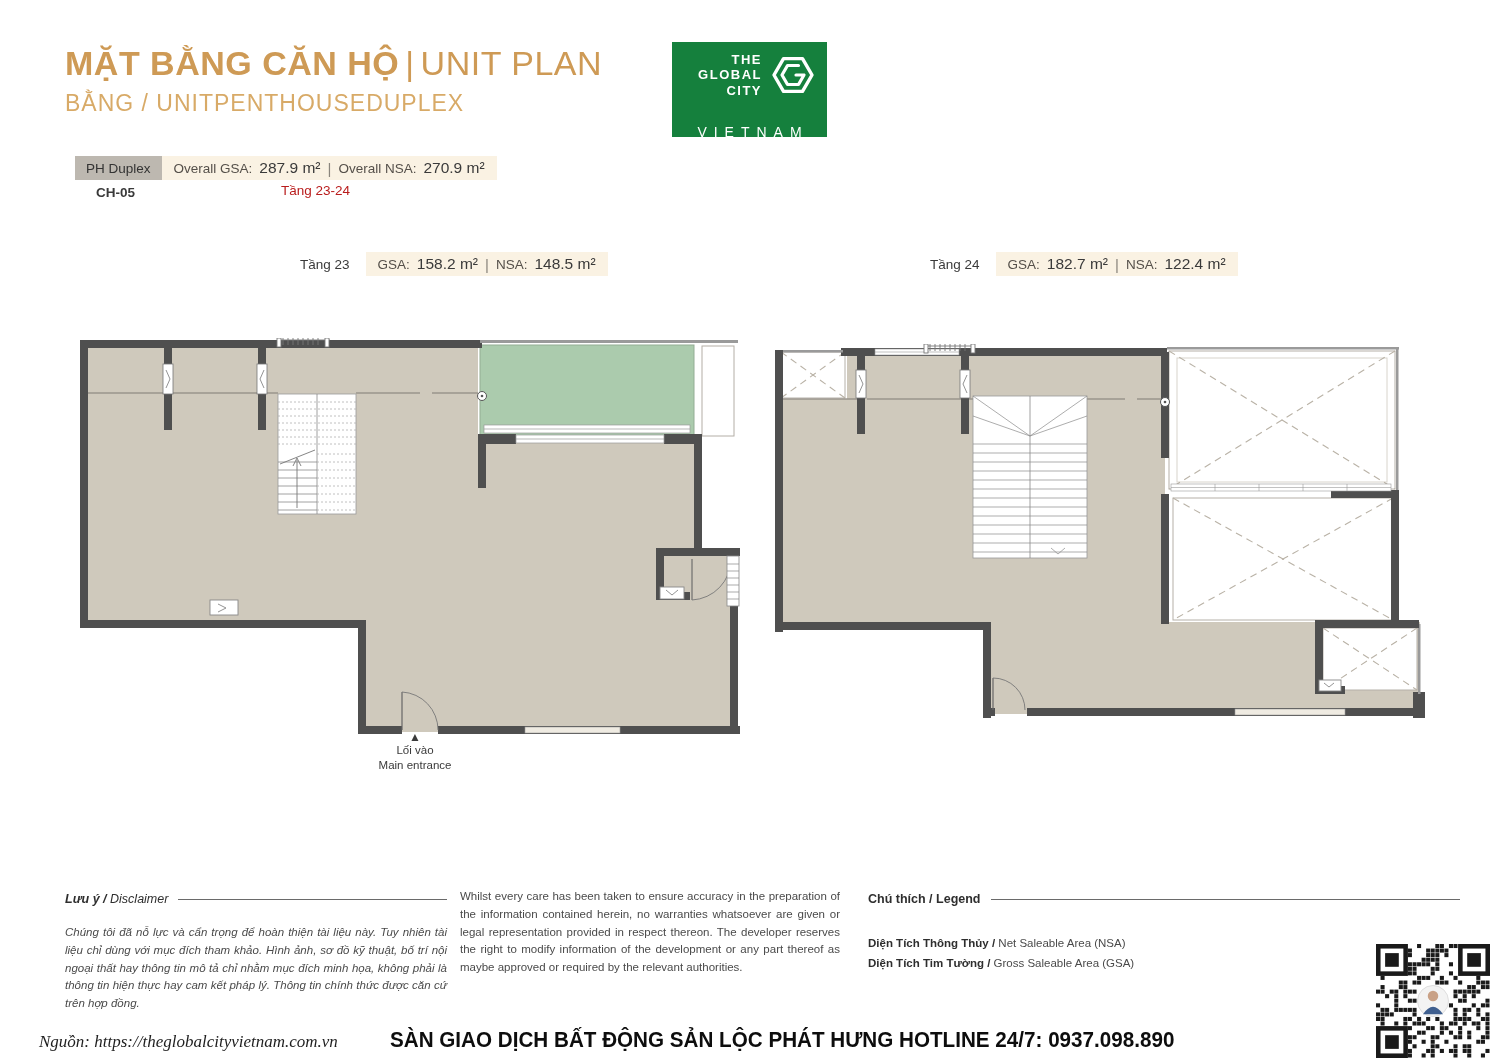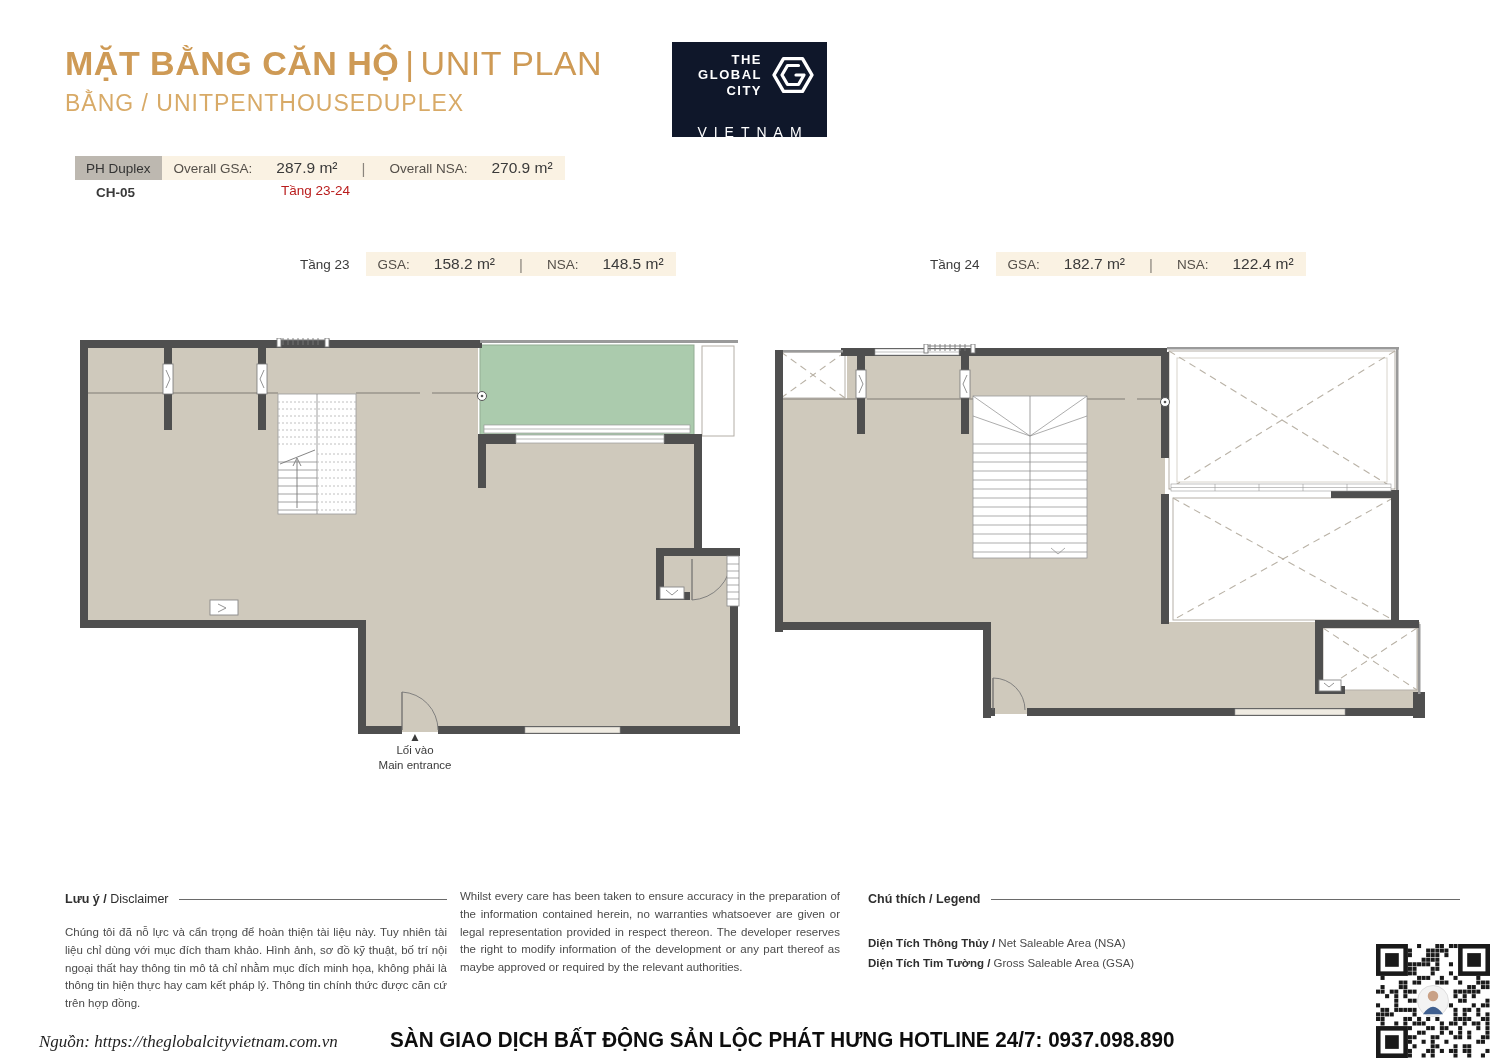--- a/index.html
+++ b/index.html
@@ -9,49 +9,49 @@
 
   
   .titles { position:absolute; left:65px; top:44px; }
   .main-title { font-size:34px; color:#CE9A55; letter-spacing:.5px; white-space:nowrap; }
   .main-title .t-bold { font-weight:700; }
   .main-title .t-sep  { font-weight:300; padding:0 6px; }
   .main-title .t-light{ font-weight:400; }
   .sub-title { margin-top:7px; font-size:23px; font-weight:400; color:#D8AA67; letter-spacing:1px; }
 
   .logo { position:absolute; left:672px; top:42px; width:155px; height:95px;
-          background:#0f172a; color:#fff; padding:10px 12px 8px; }
+          background:#15803d; color:#fff; padding:10px 12px 8px; }
   .logo-top { display:flex; justify-content:flex-end; align-items:center; gap:9px; }
   .logo-words { display:flex; flex-direction:column; align-items:flex-end; font-size:13px;
                 font-weight:700; letter-spacing:1.5px; line-height:1.18; }
   .logo-country { margin-top:26px; text-align:center; font-size:14px; font-weight:400; letter-spacing:7px; text-indent:7px; }
 
   
   .summary-row { position:absolute; left:75px; top:156px; display:flex; align-items:stretch; font-size:13.5px; }
   .chip-gray { background:#BDB8B0; color:#333; padding:3px 11px; display:flex; align-items:center; }
-  .chip-cream { background:#FAF2E3; color:#55504a; padding:3px 12px; display:flex; align-items:center; gap:24px; white-space:nowrap; }
+  .chip-cream { background:#FAF2E3; color:#55504a; padding:3px 12px; display:flex; align-items:center; gap:7px; white-space:nowrap; }
   .chip-cream .val { font-size:15.5px; color:#3a3a3a; }
   .chip-cream .bar { color:#8a857d; font-size:15px; }
   .unit-code { position:absolute; left:96px; top:185px; font-weight:700; font-size:13.5px; color:#3a3a3a; }
   .floors-range { position:absolute; left:281px; top:183px; font-size:13.5px; color:#b91c1c; }
 
   .floor-label { position:absolute; display:flex; align-items:center; gap:16px; font-size:13.5px; }
   .floor-label .fname { color:#3a3a3a; }
   .fl-23 { left:300px; top:252px; }
   .fl-24 { left:930px; top:252px; }
 
   
   .plan { position:absolute; }
   .entrance { position:absolute; left:340px; top:731px; width:150px; text-align:center;
               font-size:11.5px; color:#3a3a3a; line-height:1.3; }
   .entrance .tri { font-size:12px; line-height:1; color:#3a3a3a; }
 
   
   .fcol { position:absolute; font-size:11.5px; color:#4a4a4a; }
-  .fcol-disclaimer { left:65px; top:892px; width:382px; }
+  .fcol-disclaimer { left:65px; top:892px; width:382px;font-style:italic; }
   .fcol-en { left:460px; top:888px; width:380px; }
   .fcol-legend { left:868px; top:892px; width:592px; }
   .fhead { display:flex; align-items:center; font-size:12.5px; color:#2e2e2e; }
   .fhead .hb { font-weight:700; white-space:pre; }
   .fhead .hn { font-weight:400; white-space:pre; }
   .fhead .rule { flex:1; border-top:1px solid #6a6a6a; margin-left:10px; }
   .fpara { margin-top:18px; text-align:justify; line-height:1.55; }
   .legend-body { margin-top:27px; display:flex; gap:14px; }
   .legend-items { width:245px; line-height:1.75; white-space:nowrap; }
   .legend-items b { color:#2e2e2e; }

